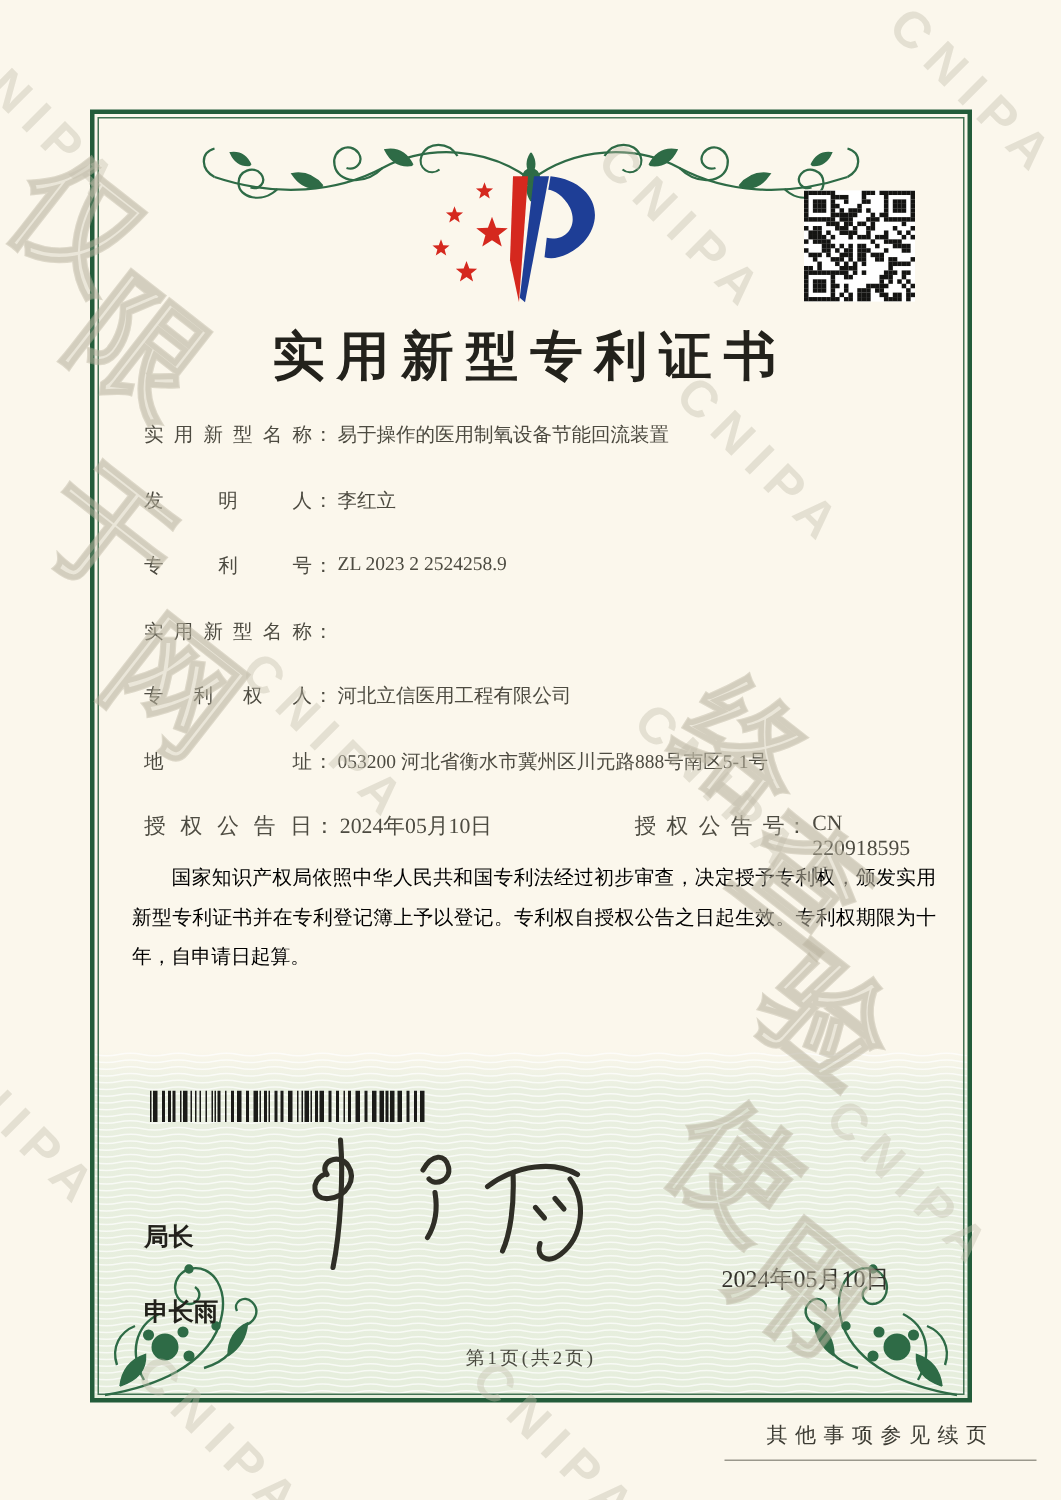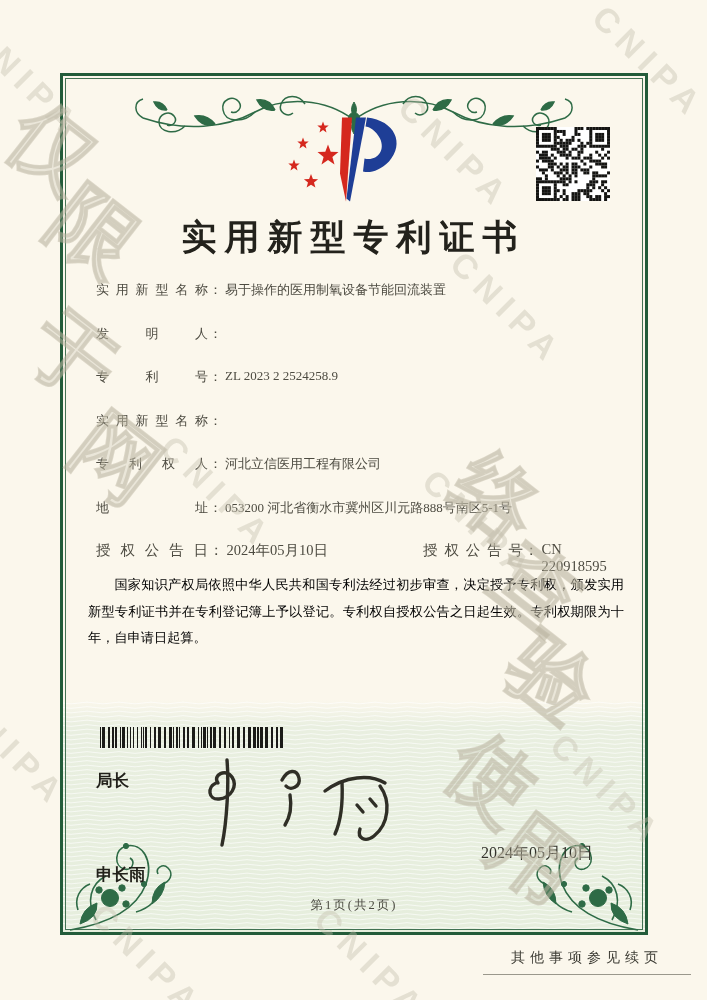--- a/index.html
+++ b/index.html
@@ -75,21 +75,21 @@
   .g-label{display:inline-block;width:100px;text-align:justify;text-align-last:justify;flex:none;}
   
   .paras{position:absolute;left:88px;top:572px;width:536px;}
   .paras p{
     font-size:13.2px;line-height:26.5px;text-indent:2em;
     color:#000000;text-align:justify;
   }
   
   .barcode{position:absolute;left:100px;top:727px;}
   .barcode rect{fill:#1b1b18;}
-  .signer-title{position:absolute;left:96px;top:770px;font-size:16.5px;font-weight:700;color:#22211b;z-index:2;}
+  .signer-title{position:absolute;left:96px;top:814px;font-size:16.5px;font-weight:700;color:#22211b;z-index:2;}
   .signer-name{position:absolute;left:96px;top:816px;font-size:16.5px;font-weight:700;color:#22211b;z-index:2;margin-top:48px;}
   .signature{position:absolute;left:182px;top:753px;z-index:2;}
   .signature path{fill:none;stroke:#2f2e26;stroke-width:3.4;stroke-linecap:round;stroke-linejoin:round;}
   .issue-date{position:absolute;left:452px;top:843px;width:170px;text-align:center;font-size:16px;color:#33322b;z-index:2;}
   .page-ind{position:absolute;left:60px;top:897px;width:588px;text-align:center;font-size:12.5px;letter-spacing:2px;color:#4a4a40;z-index:2;}
   .footer-note-wrap{position:absolute;left:0;top:948px;width:691px;text-align:right;z-index:2;}
   .footer-note{
     display:inline-block;font-size:14px;letter-spacing:5px;color:#3d3c34;
     padding:0 28px 7px 28px;border-bottom:1px solid #9a988c;
   }
@@ -548,20 +548,21 @@
 
   <div class="fields">
     <div class="f-row">
       <span class="f-label">实用新型名称</span>
         <span class="f-colon">：</span>
       <span class="f-value">易于操作的医用制氧设备节能回流装置</span>
     </div>
     <div class="f-row">
       <span class="f-label">发明人</span>
         <span class="f-colon">：</span>
+      <span class="f-value">李红立</span>
     </div>
     <div class="f-row">
       <span class="f-label">专利号</span>
         <span class="f-colon">：</span>
       <span class="f-value">ZL 2023 2 2524258.9</span>
     </div>
     <div class="f-row">
       <span class="f-label">实用新型名称</span>
         <span class="f-colon">：</span>
     </div>

